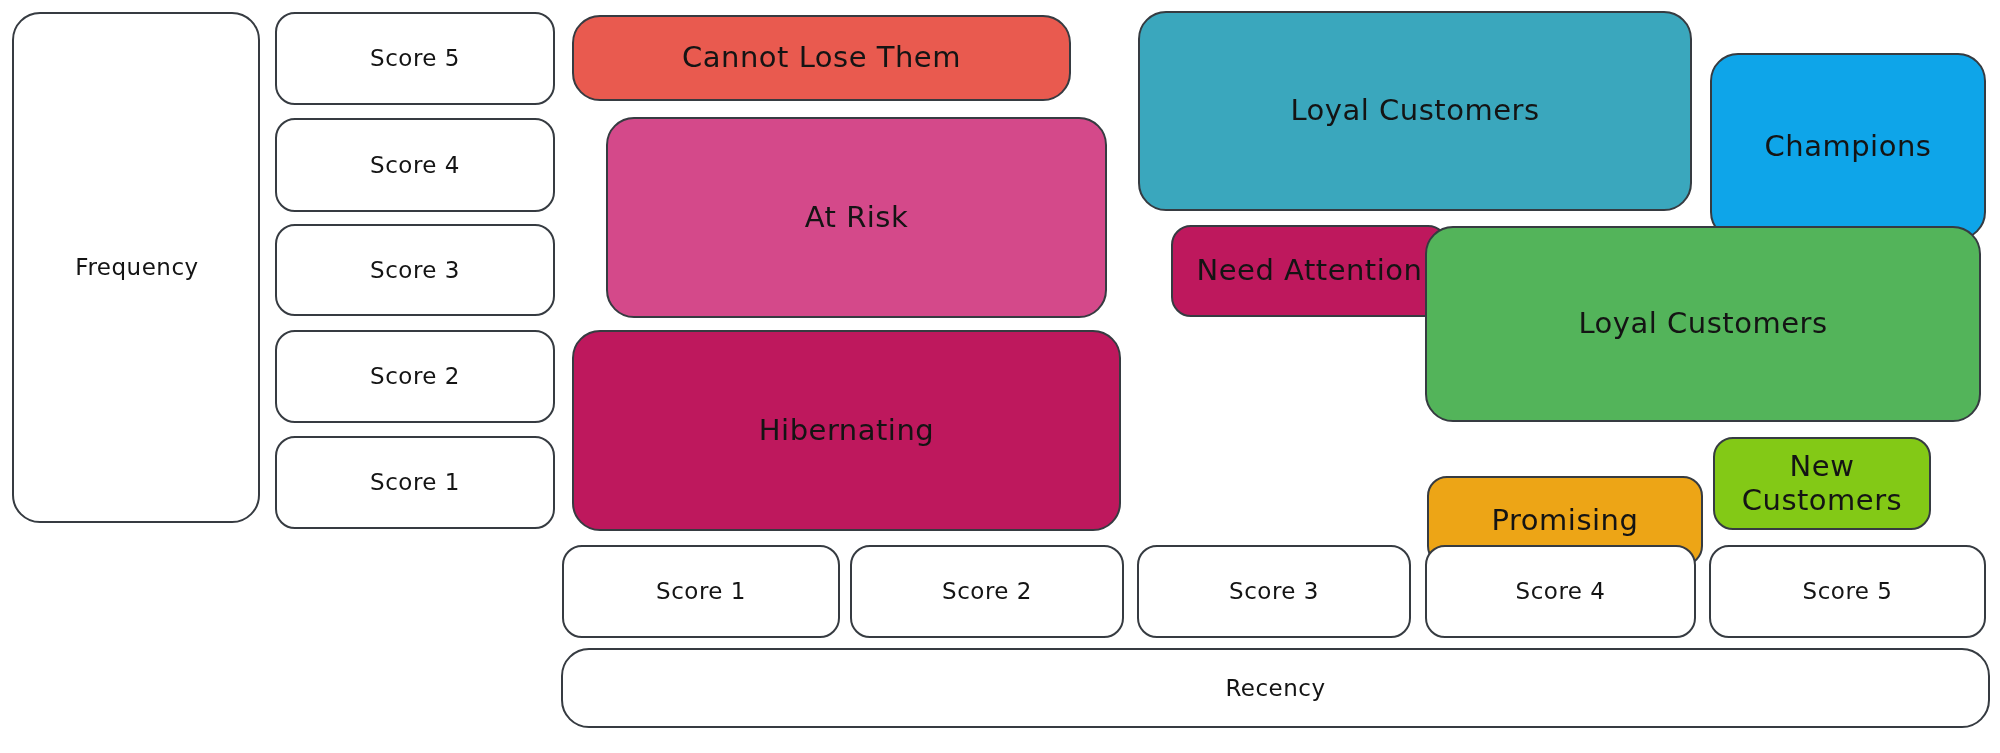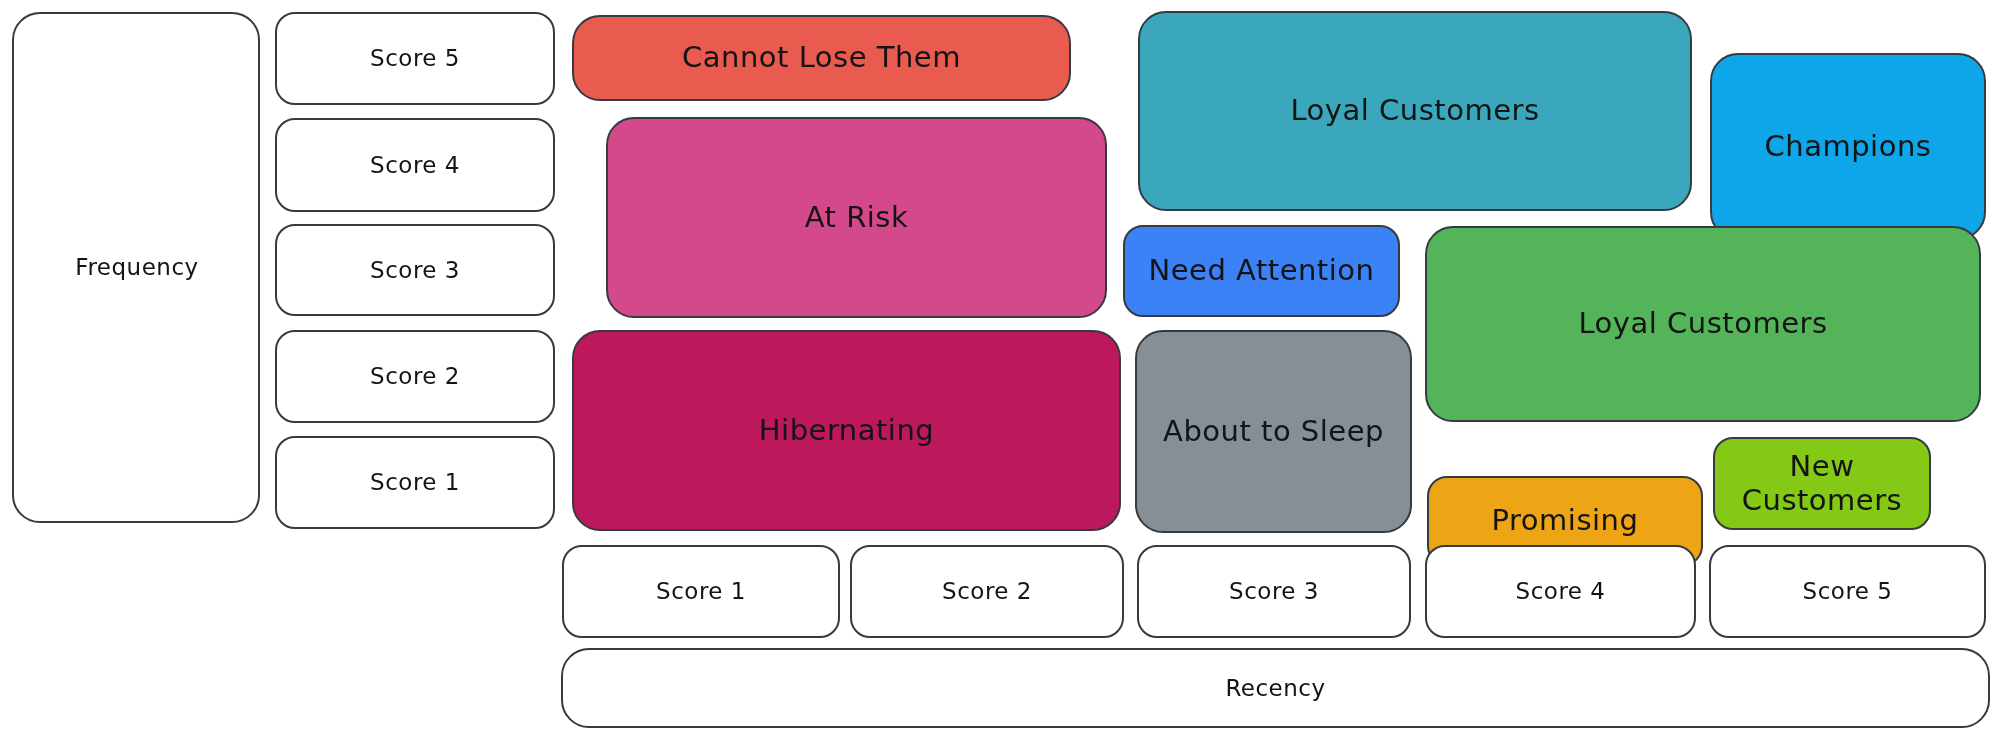--- a/index.html
+++ b/index.html
@@ -72,31 +72,28 @@
   </div>
 
   <div class="box big seg" style="left: 1138px; top: 11px; width: 554px; height: 200px; background-color: rgb(58, 167, 189);">
     <span>Loyal Customers</span>
   </div>
 
   <div class="box big seg" style="left: 1710px; top: 9px; width: 276px; height: 187px; background-color: #0ea5e9; margin-top: 44px;">
     <span>Champions</span>
   </div>
 
-  <div class="box seg" style="left: 1123px; top: 225px; width: 277px; height: 92px; background-color: #3b82f6;">
+  <div class="box seg" style="left: 1171px; top: 225px; width: 277px; height: 92px; background-color: #be185d;">
     <span>Need Attention</span>
   </div>
 
   <div class="box big seg" style="left: 1425px; top: 226px; width: 556px; height: 196px; background-color: rgb(83, 180, 90);">
     <span>Loyal Customers</span>
   </div>
 
-  <div class="box big seg" style="left: 1135px; top: 330px; width: 277px; height: 203px; background-color: rgb(134, 142, 150);">
-    <span>About to Sleep</span>
-  </div>
 
   <div class="box seg" style="left: 1427px; top: 440px; width: 276px; height: 90px; background-color: rgb(237, 165, 22); margin-top: 36px;">
     <span>Promising</span>
   </div>
 
   <div class="box seg" style="left: 1713px; top: 437px; width: 218px; height: 93px; background-color: rgb(131, 201, 22);">
     <span>New Customers</span>
   </div>
 
   <div class="box" style="left:562px; top:545px; width:278px; height:93px;">

